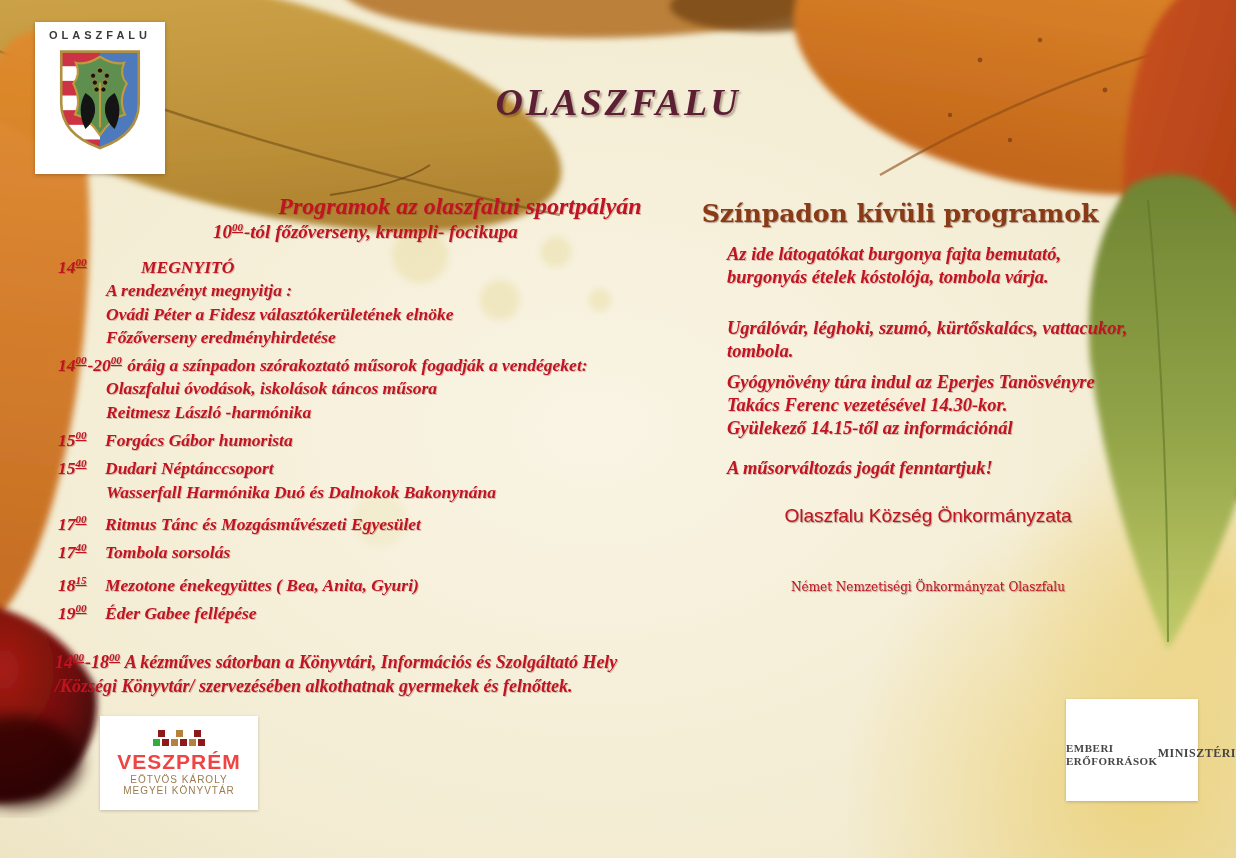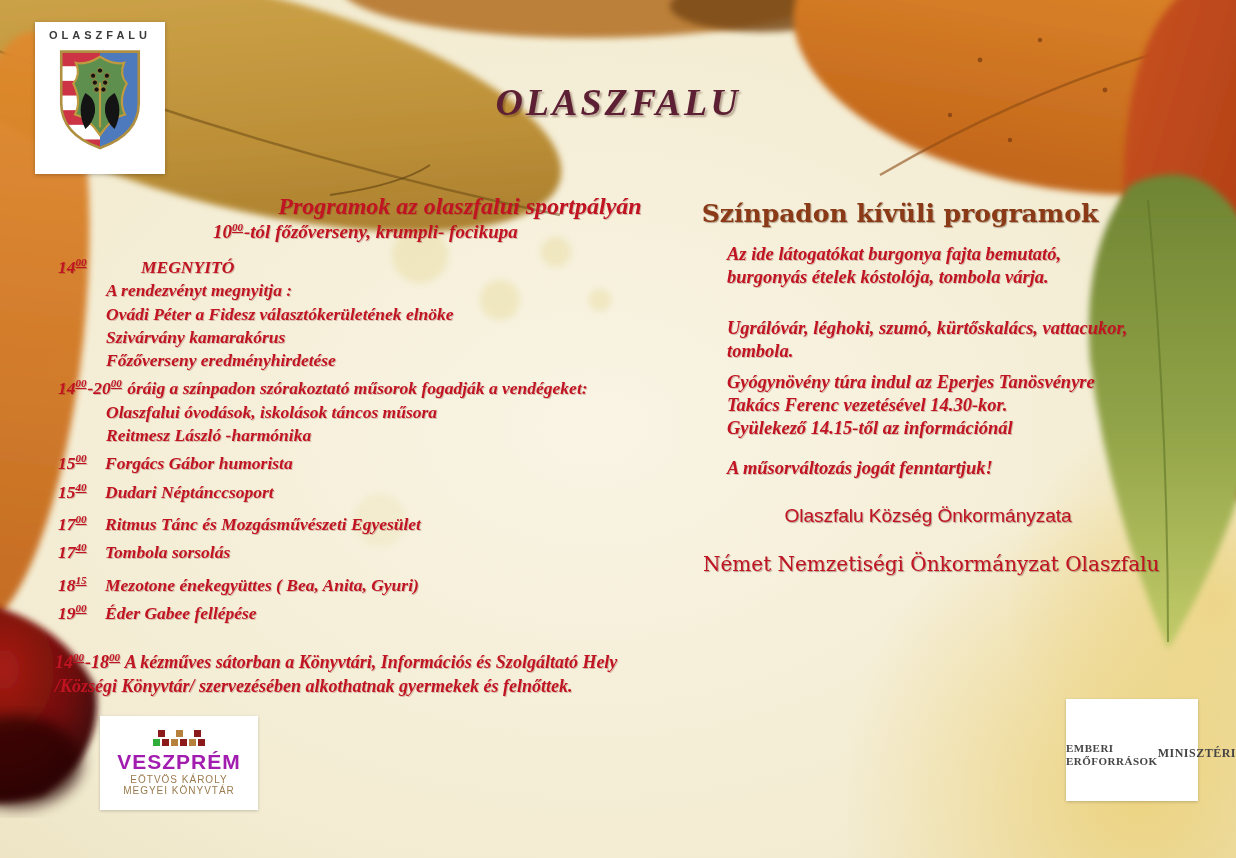--- a/index.html
+++ b/index.html
@@ -72,21 +72,21 @@
   #rp-0{top:243px;}
   #rp-1{top:317px;}
   #rp-2{top:371px;}
   #rp-3{top:457px;}
   .sponsor{
     left:703px;width:450px;text-align:center;white-space:nowrap;
     color:var(--body-red);font-weight:normal;
     text-shadow:1px 1px 1px rgba(90,20,20,.4);
   }
   .sponsor.sans{font-family:"Liberation Sans", sans-serif;font-size:19px;}
-  .sponsor.serif{font-family:"DejaVu Serif", serif;font-size:20px;}
+  .sponsor.serif{font-family:"DejaVu Serif", serif;font-size:12px;margin-top:28px;}
   #sp-0{top:505px;}
   #sp-1{top:552px;}
   #sp-2{top:602px;}
   #sp-3{top:650px;}
 
   
   #crest-card{
     left:35px;top:22px;width:130px;height:152px;background:#fff;
     box-shadow:0 1px 4px rgba(0,0,0,.25);
     display:flex;flex-direction:column;align-items:center;padding-top:7px;
@@ -103,21 +103,21 @@
     display:flex;flex-direction:column;align-items:center;justify-content:center;
     font-family:"Liberation Sans", sans-serif;
   }
   #veszprem-crown{display:flex;flex-direction:column;align-items:center;margin-bottom:2px;}
   .crown-row{display:flex;gap:2px;margin-bottom:2px;}
   .crown-sq{width:7px;height:7px;}
   .sq-red{background:#8c1a1a;}
   .sq-tan{background:#b5813c;}
   .sq-green{background:#2fae3a;}
   .sq-blank{background:transparent;}
-  #veszprem-title{font-size:21px;font-weight:bold;color:#a21caf;letter-spacing:1px;}
+  #veszprem-title{font-size:21px;font-weight:bold;color:#ef4444;letter-spacing:1px;}
   .veszprem-sub{font-size:10px;color:#9a7b4f;letter-spacing:1px;}
 
   #ministry-logo{
     left:1066px;top:699px;width:132px;height:102px;background:#fff;
     box-shadow:0 1px 3px rgba(0,0,0,.2);
     display:flex;align-items:center;justify-content:flex-start;
     padding-top:6px;
     font-family:"Liberation Serif", serif;
   }
   .ministry-line{font-size:12px;color:#454545;letter-spacing:.5px;font-variant:small-caps;
@@ -257,27 +257,27 @@
       </g>
     </svg>
   </div>
 
   <div class="abs redtext" id="left-header">Programok az olaszfalui sportpályán</div>
   <div class="abs redtext" id="left-subheader"><span>10</span><span class="t-sup">00</span>-tól főzőverseny, krumpli- focikupa</div>
   <div class="abs redtext" id="program-list">
       <div class="prog-row time-wide"><span class="time-col"><span>14</span><span class="t-sup">00</span></span><span class="time-wide-sp"></span>MEGNYITÓ</div>
       <div class="prog-row indent">A rendezvényt  megnyitja :</div>
       <div class="prog-row indent">Ovádi Péter  a Fidesz  választókerületének  elnöke</div>
-      <div class="prog-row indent">Szivárvány  kamarakórus</div>
       <div class="prog-row indent">Főzőverseny  eredményhirdetése</div>
       <div class="prog-row range"><span>14</span><span class="t-sup">00</span><span>-20</span><span class="t-sup">00</span> óráig a színpadon  szórakoztató műsorok  fogadják  a vendégeket:</div>
       <div class="prog-row indent">Olaszfalui óvodások, iskolások táncos műsora</div>
       <div class="prog-row indent">Reitmesz László  -harmónika</div>
       <div class="prog-row time"><span class="time-col"><span>15</span><span class="t-sup">00</span></span>Forgács Gábor  humorista</div>
       <div class="prog-row time"><span class="time-col"><span>15</span><span class="t-sup">40</span></span>Dudari Néptánccsoport</div>
+      <div class="prog-row indent">Wasserfall  Harmónika Duó és Dalnokok  Bakonynána</div>
       <div class="prog-row time gap-before"><span class="time-col"><span>17</span><span class="t-sup">00</span></span>Ritmus Tánc és Mozgásművészeti  Egyesület</div>
       <div class="prog-row time"><span class="time-col"><span>17</span><span class="t-sup">40</span></span>Tombola sorsolás</div>
       <div class="prog-row time gap-before"><span class="time-col"><span>18</span><span class="t-sup">15</span></span>Mezotone énekegyüttes  ( Bea, Anita, Gyuri)</div>
       <div class="prog-row time"><span class="time-col"><span>19</span><span class="t-sup">00</span></span>Éder Gabee  fellépése</div>
     </div>
   <div class="abs redtext" id="left-footer">
       <div><span>14</span><span class="t-sup">00</span><span>-18</span><span class="t-sup">00</span> A kézműves sátorban a Könyvtári, Információs és Szolgáltató Hely</div>
       <div>/Községi Könyvtár/ szervezésében alkothatnak  gyermekek  és felnőttek.</div>
     </div>
 

